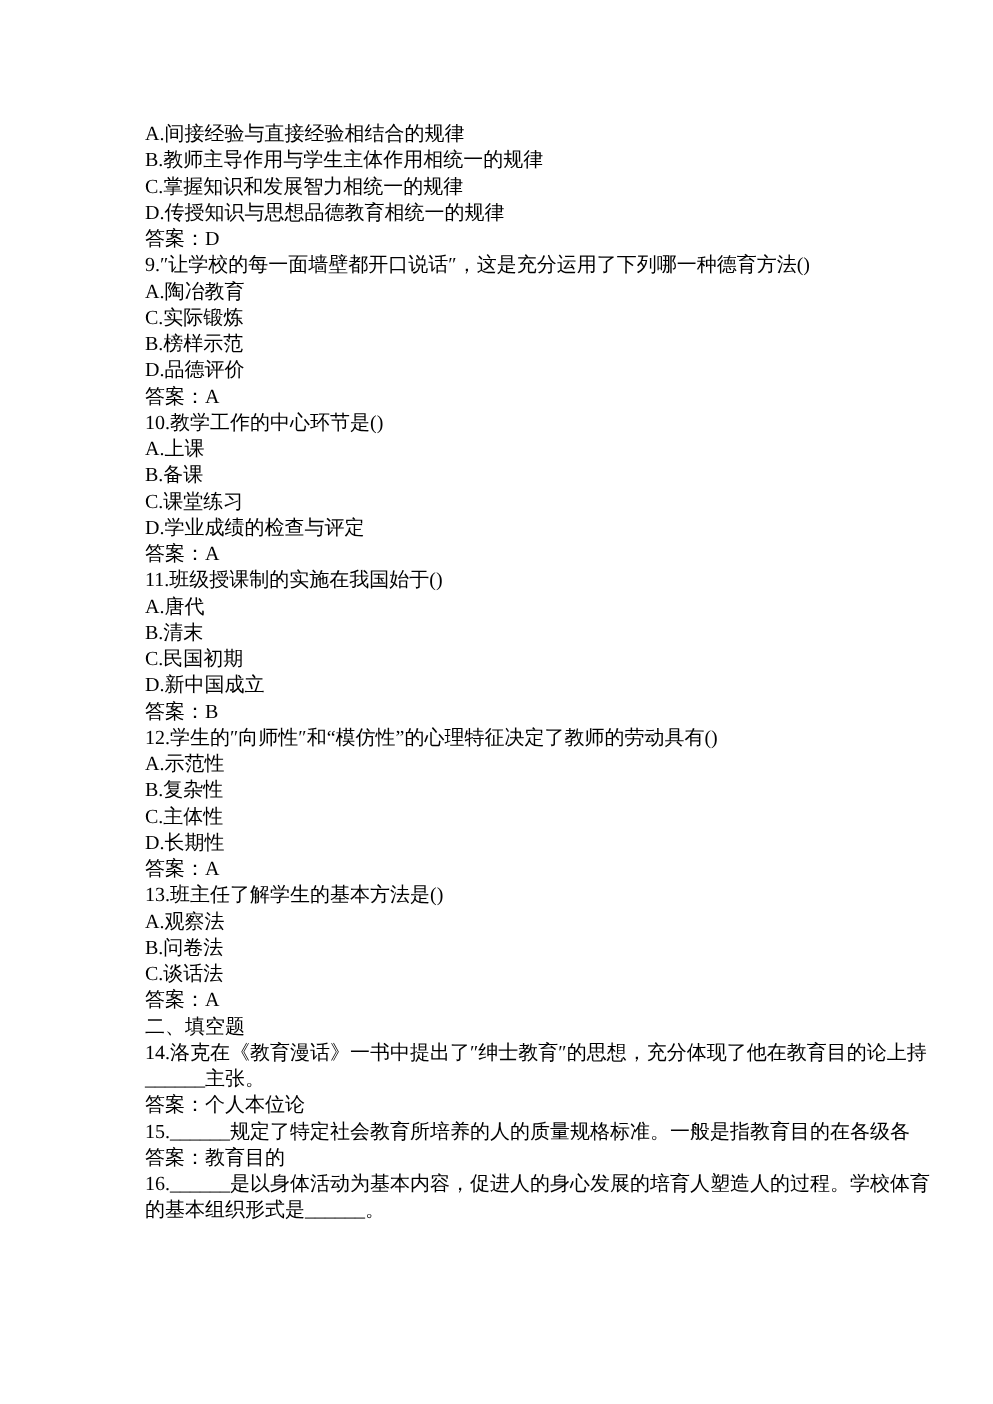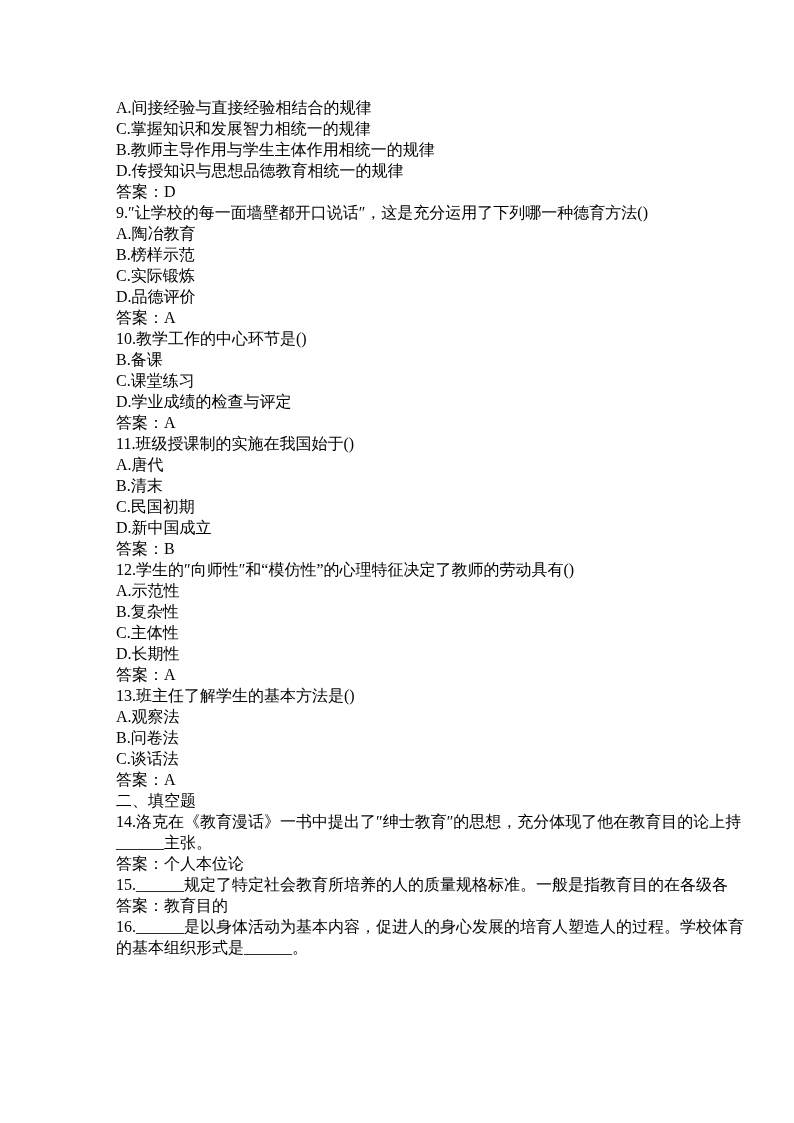--- a/index.html
+++ b/index.html
@@ -29,31 +29,32 @@
     letter-spacing: 0;
     color: #000000;
   }
 </style>
 </head>
 <body>
 
 <div class="page">
   <div class="text-block" id="exam-text-block">
       <div class="line">A.间接经验与直接经验相结合的规律</div>
+      <div class="line">B.教师主导作用与学生主体作用相统一的规律</div>
       <div class="line">C.掌握知识和发展智力相统一的规律</div>
-      <div class="line">B.教师主导作用与学生主体作用相统一的规律</div>
       <div class="line">D.传授知识与思想品德教育相统一的规律</div>
       <div class="line">答案：D</div>
       <div class="line">9.″让学校的每一面墙壁都开口说话″，这是充分运用了下列哪一种德育方法()</div>
       <div class="line">A.陶冶教育</div>
+      <div class="line">C.实际锻炼</div>
       <div class="line">B.榜样示范</div>
-      <div class="line">C.实际锻炼</div>
       <div class="line">D.品德评价</div>
       <div class="line">答案：A</div>
       <div class="line">10.教学工作的中心环节是()</div>
+      <div class="line">A.上课</div>
       <div class="line">B.备课</div>
       <div class="line">C.课堂练习</div>
       <div class="line">D.学业成绩的检查与评定</div>
       <div class="line">答案：A</div>
       <div class="line">11.班级授课制的实施在我国始于()</div>
       <div class="line">A.唐代</div>
       <div class="line">B.清末</div>
       <div class="line">C.民国初期</div>
       <div class="line">D.新中国成立</div>
       <div class="line">答案：B</div>

